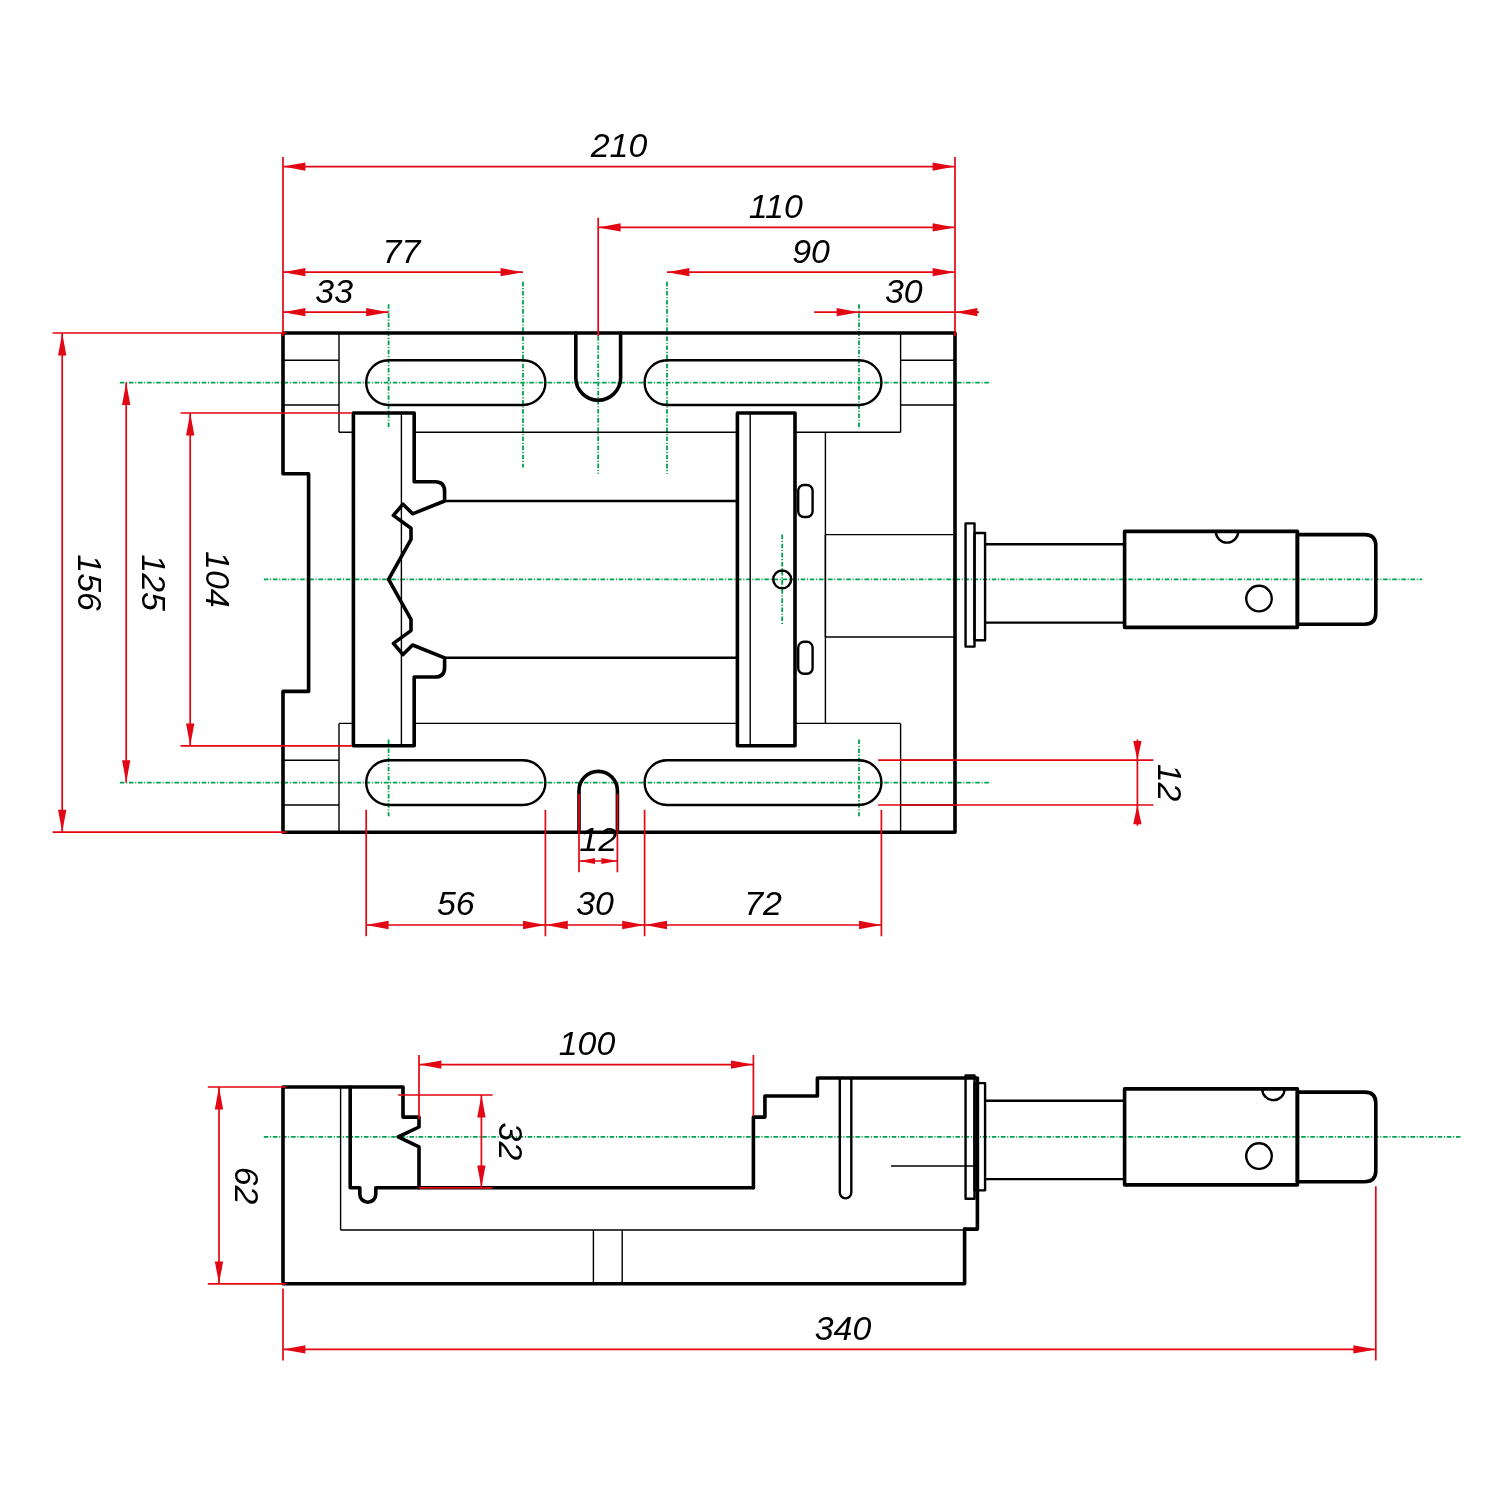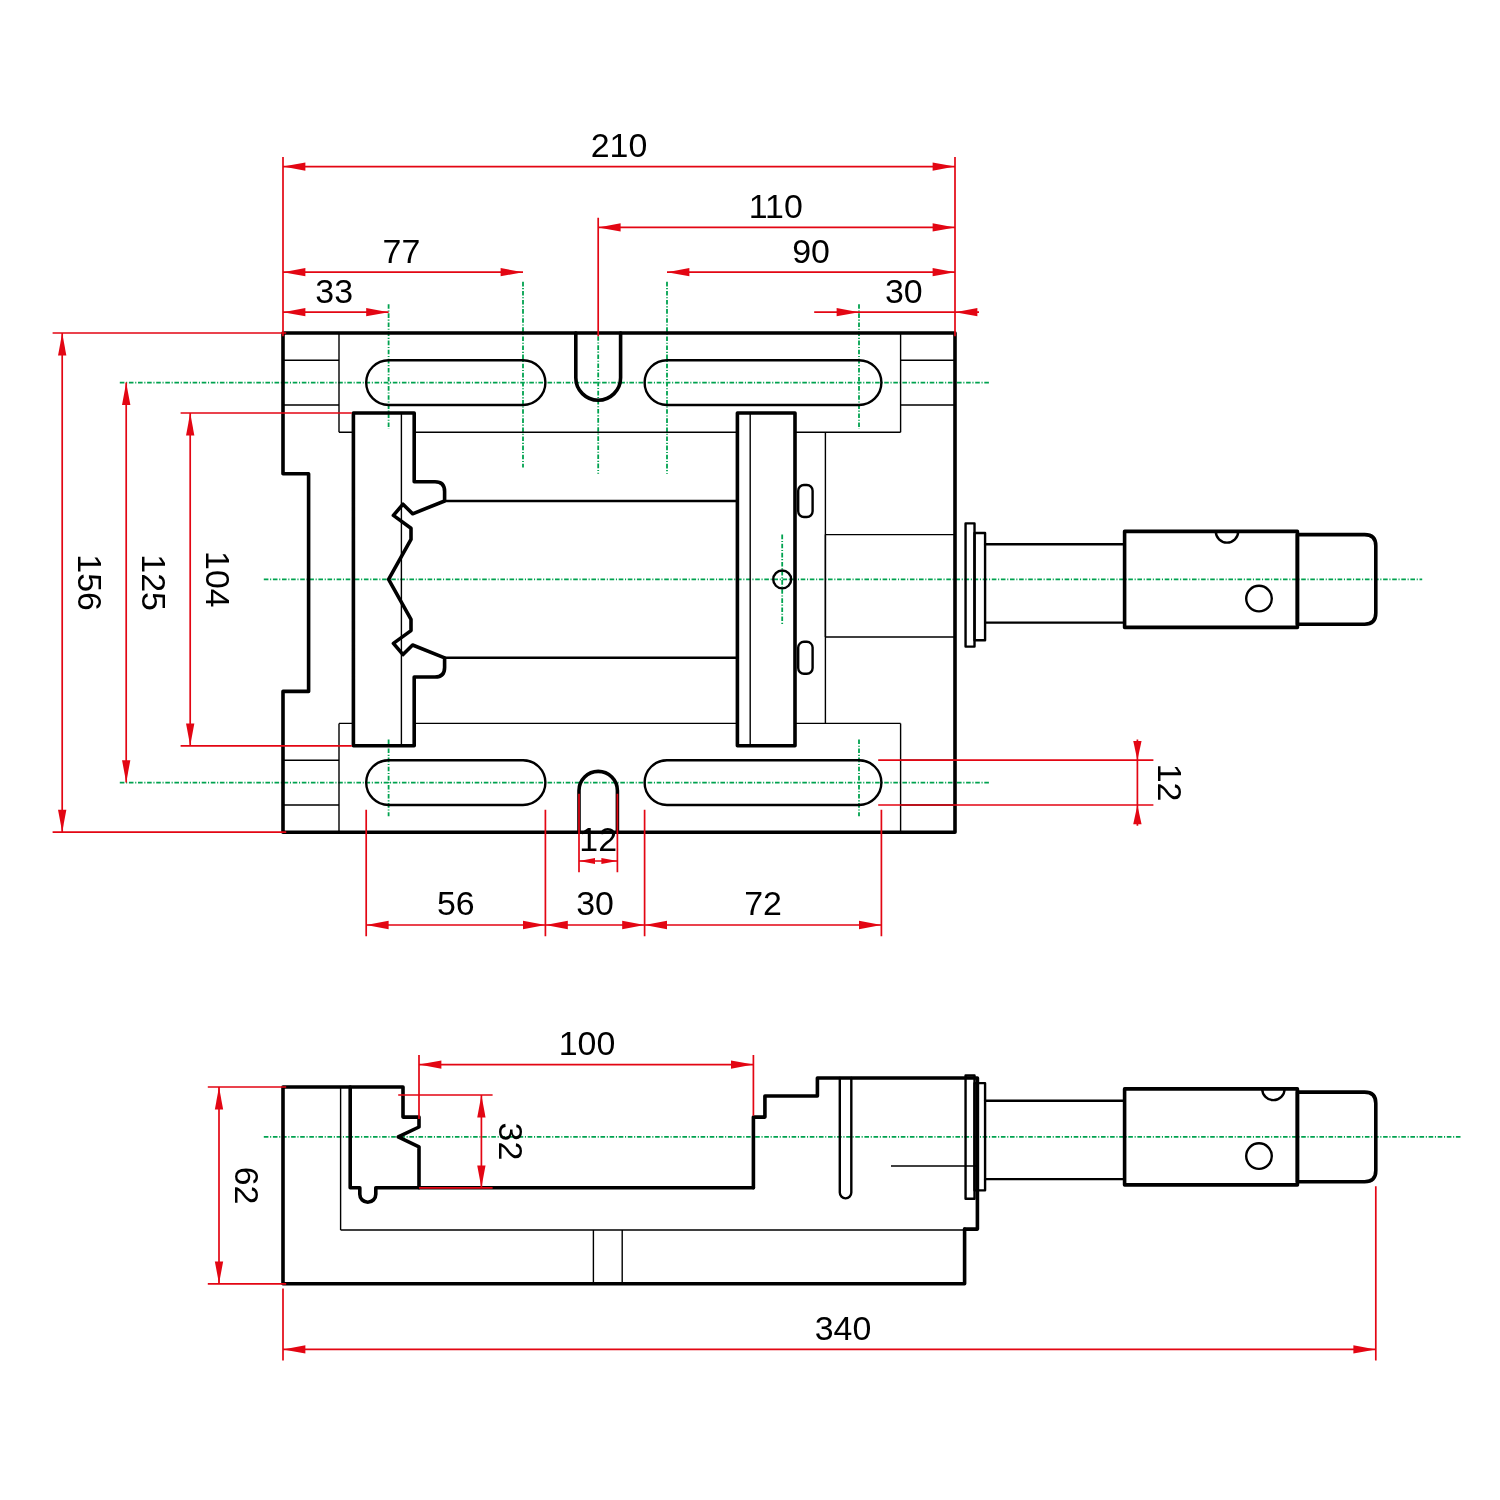--- a/index.html
+++ b/index.html
@@ -1,16 +1,16 @@
 <!DOCTYPE html>
 <html><head>
 <meta charset="utf-8">
 <style>
   html,body{margin:0;padding:0;background:#ffffff;}
-  .page{width:1500px;height:1500px;position:relative;background:#ffffff;overflow:hidden;}
+  .page{width:1500px;height:1500px;position:relative;background:#ffffff;overflow:hidden;font-style:italic;}
   svg{display:block;}
   
   .thick{stroke:#000;stroke-width:3.6;fill:none;stroke-linejoin:round;stroke-linecap:round;vector-effect:non-scaling-stroke;}
   .med{stroke:#000;stroke-width:2.4;fill:none;stroke-linejoin:round;stroke-linecap:round;vector-effect:non-scaling-stroke;}
   .thin{stroke:#000;stroke-width:1.4;fill:none;stroke-linejoin:round;stroke-linecap:butt;vector-effect:non-scaling-stroke;}
   
   .red{stroke:#e30613;stroke-width:1.7;fill:none;stroke-linecap:butt;vector-effect:non-scaling-stroke;}
   .ra{fill:#e30613;stroke:none;}
   
   .green{stroke:#00a24f;stroke-width:1.8;fill:none;stroke-dasharray:4.6 1.7 1.1 1.7;stroke-linecap:butt;vector-effect:non-scaling-stroke;}

